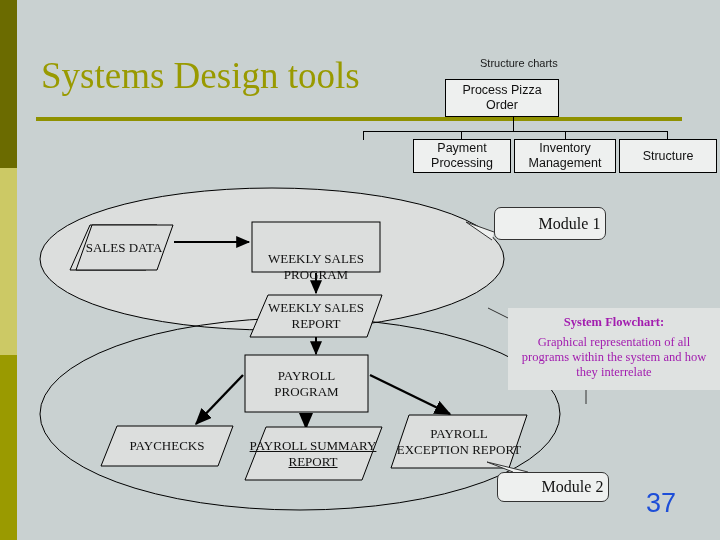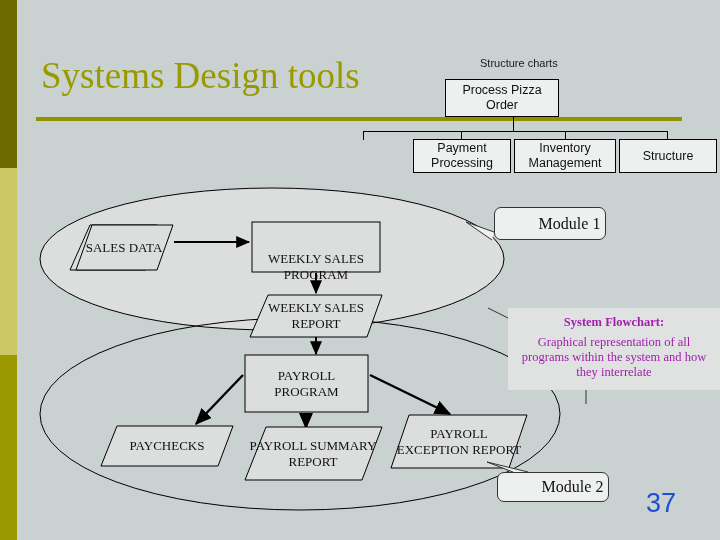--- a/index.html
+++ b/index.html
@@ -257,21 +257,21 @@
   </div>
 
   <div class="node-label" style="left:245px; top:355px; width:123px; height:57px;">
     <span>PAYROLL PROGRAM</span>
   </div>
 
   <div class="node-label" style="left:101px; top:426px; width:132px; height:40px;">
     <span>PAYCHECKS</span>
   </div>
 
-  <div class="node-label" style="left:248px; top:427px; width:130px; height:53px;">
+  <div class="node-label" style="left:248px; top:427px; width:130px; height:53px;text-decoration:underline;">
     <span>PAYROLL SUMMARY REPORT</span>
   </div>
 
   <div class="node-label" style="left:393px; top:415px; width:132px; height:53px;">
     <span>PAYROLL EXCEPTION REPORT</span>
   </div>
 
   <div class="callout" id="callout-module1">Module 1</div>
   <div class="callout" id="callout-module2">Module 2</div>
 

